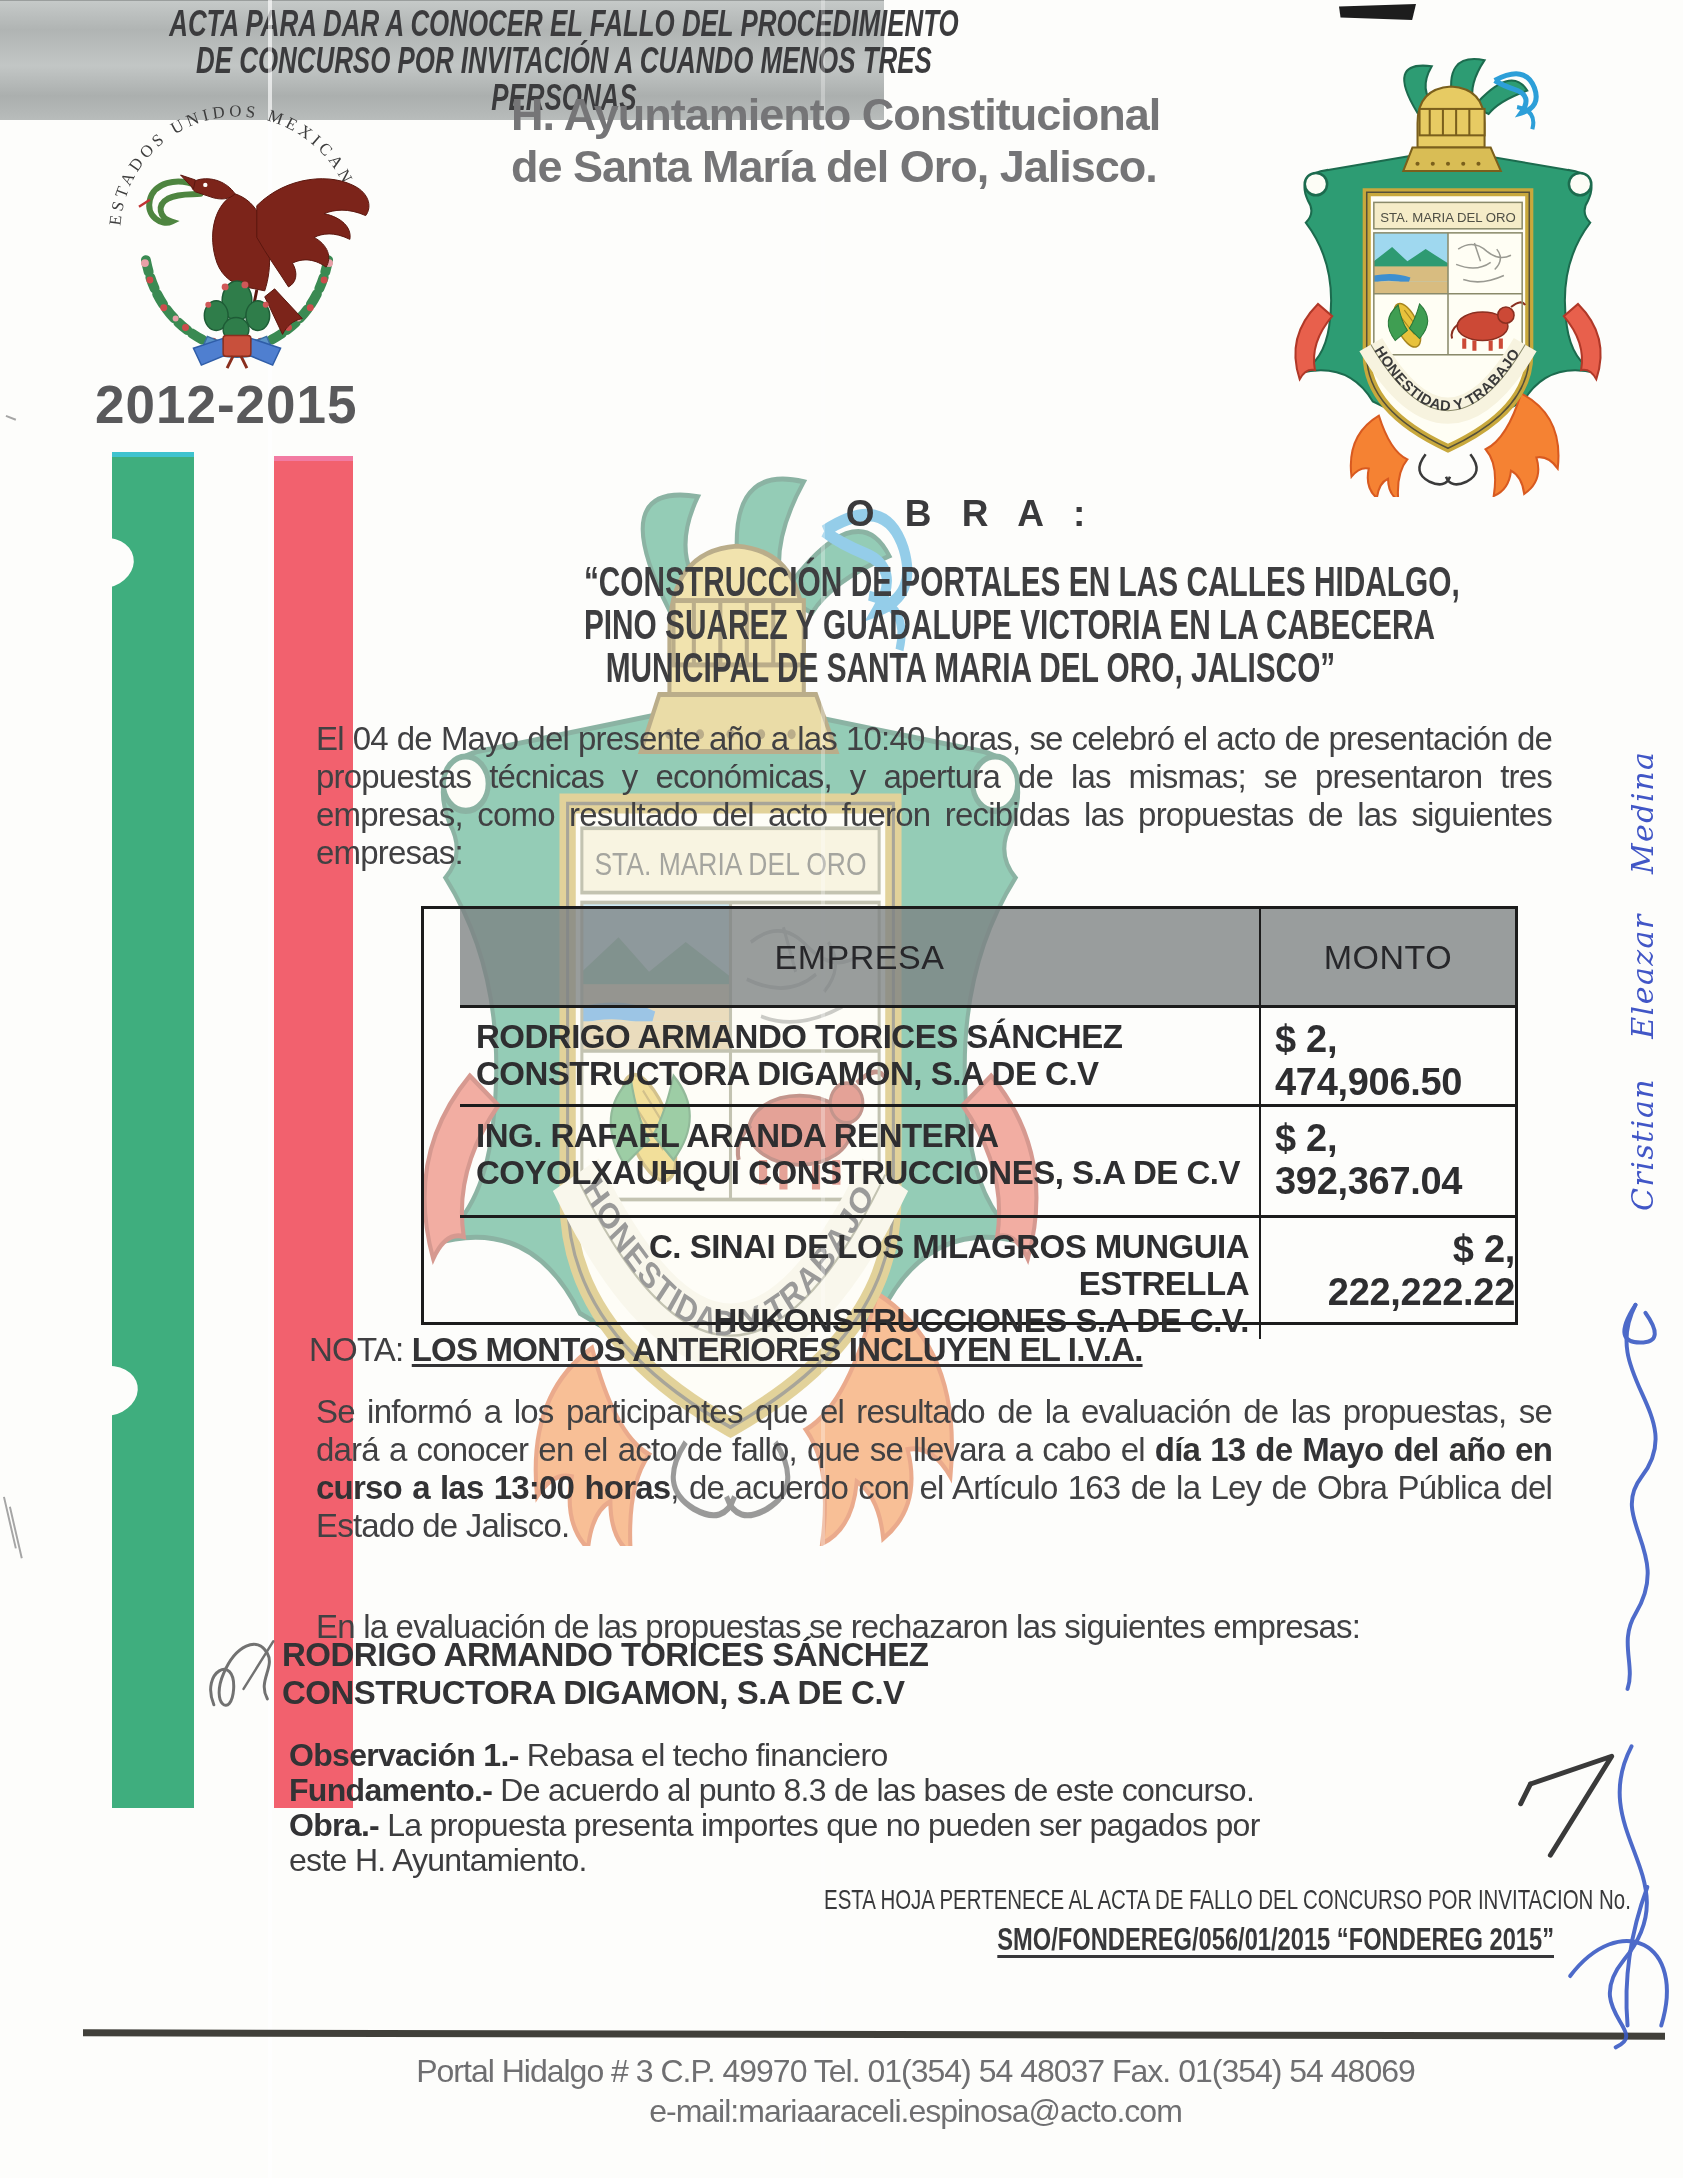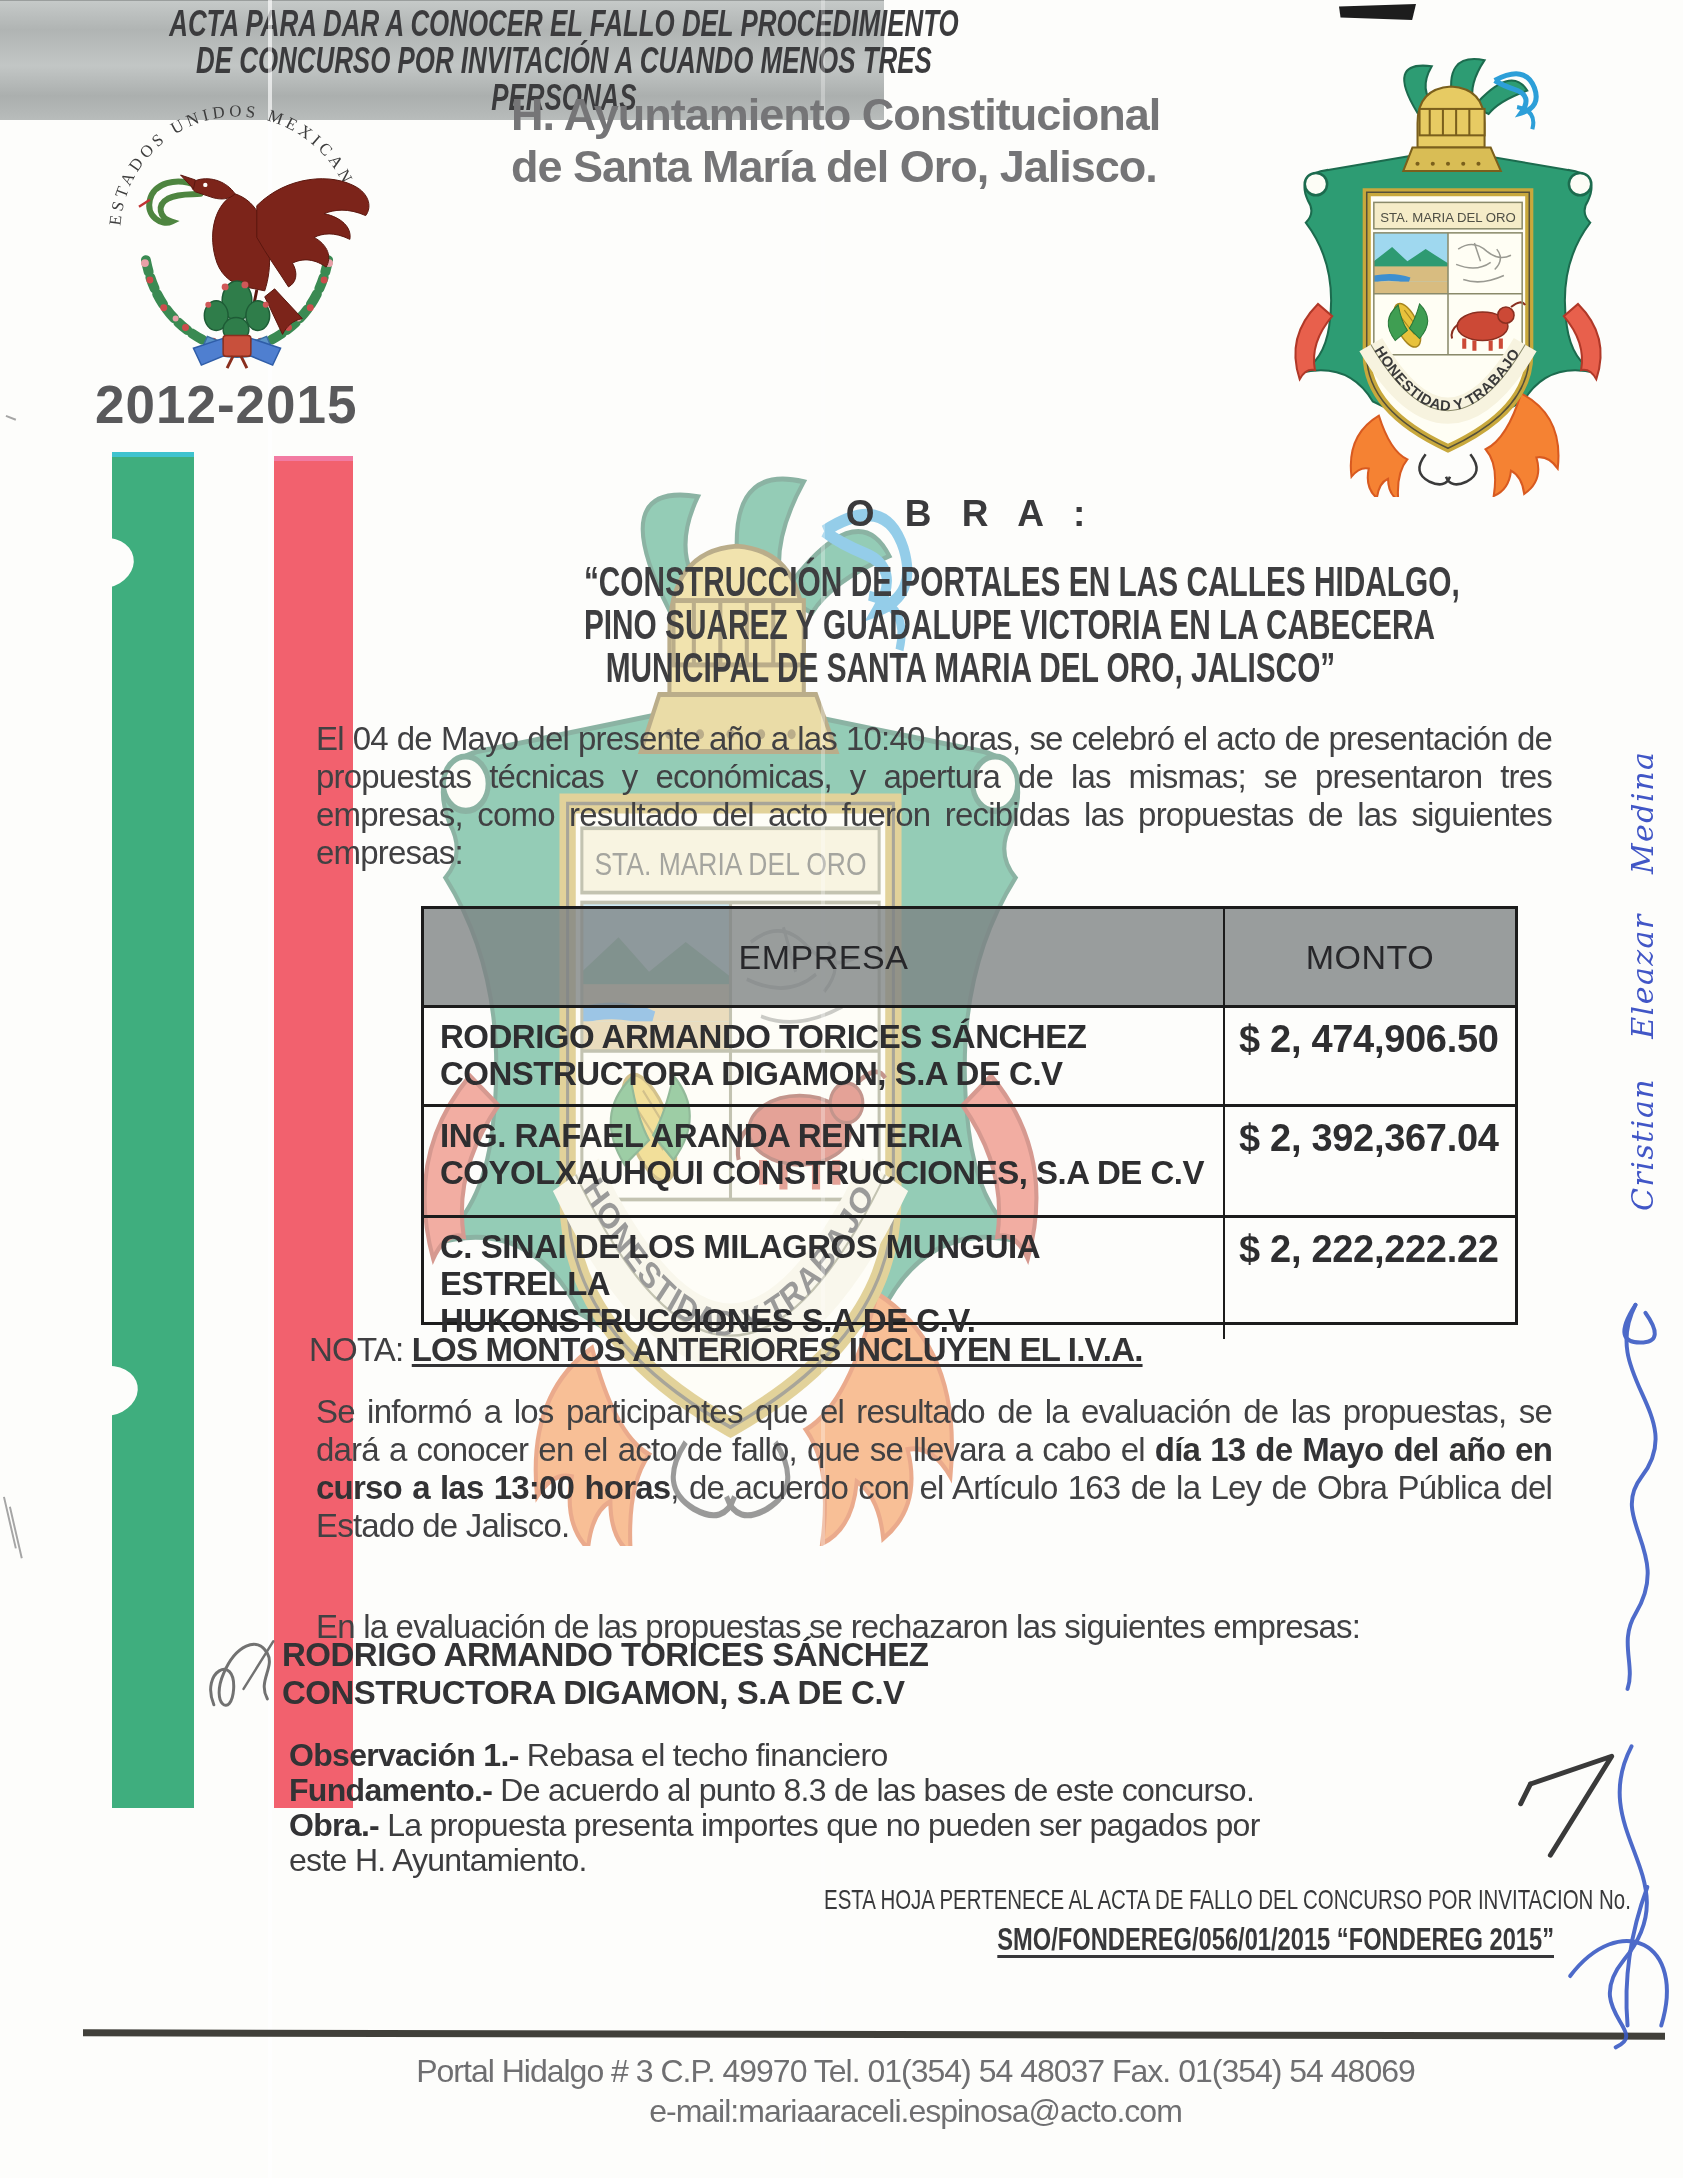--- a/index.html
+++ b/index.html
@@ -51,24 +51,24 @@
   .nota{position:absolute;left:282px;top:1331px;z-index:3;font-size:33px;letter-spacing:-0.8px;margin-left:27px;}
   .nota .bold{text-decoration:underline;text-decoration-thickness:2.5px;text-underline-offset:3px;}
   .rejected{position:absolute;left:282px;top:1636px;z-index:3;
     font-size:33px;font-weight:700;line-height:38px;letter-spacing:-0.5px;color:#333335;}
   .obs{position:absolute;left:289px;top:1738px;width:1010px;z-index:3;
     font-size:32px;line-height:35px;letter-spacing:-0.7px;color:#3d3d3f;}
   
   .quote-table{
     position:absolute;left:421px;top:906px;width:1097px;height:419px;z-index:3;
     border:3px solid #1c1c1c;box-sizing:border-box;
-    display:grid;grid-template-columns:801px 1fr;grid-template-rows:99px 99px 111px auto;
+    display:grid;grid-template-columns:801px 1fr;grid-template-rows:99px 99px 111px auto;padding-left:36px;
   }
   .t-cell{border-bottom:3px solid #1c1c1c;box-sizing:border-box;}
-  .t-cell.last{border-bottom:none;}
+  .t-cell.last{border-bottom:none;text-align:right;}
   .col-e{border-right:2px solid #1c1c1c;}
   .t-head{background:rgba(124,129,131,.78);display:flex;align-items:center;justify-content:center;
     font-size:34px;color:#27272a;letter-spacing:0.5px;}
   .t-company{padding:10px 10px 0 16px;font-size:33px;font-weight:700;line-height:37px;
     letter-spacing:-0.5px;color:#2e2e30;}
   .t-monto{padding:10px 0 0 14px;font-size:38px;font-weight:700;letter-spacing:-0.3px;color:#2e2e30;}
   
   .footnote{position:absolute;left:554px;top:1884px;width:1000px;text-align:right;z-index:3;color:#38383a;}
   .footnote-l1{font-size:28px;transform:scaleX(.73);transform-origin:100% 50%;white-space:nowrap;}
   .footnote-l2{margin-top:5px;font-size:32px;font-weight:700;white-space:nowrap;

